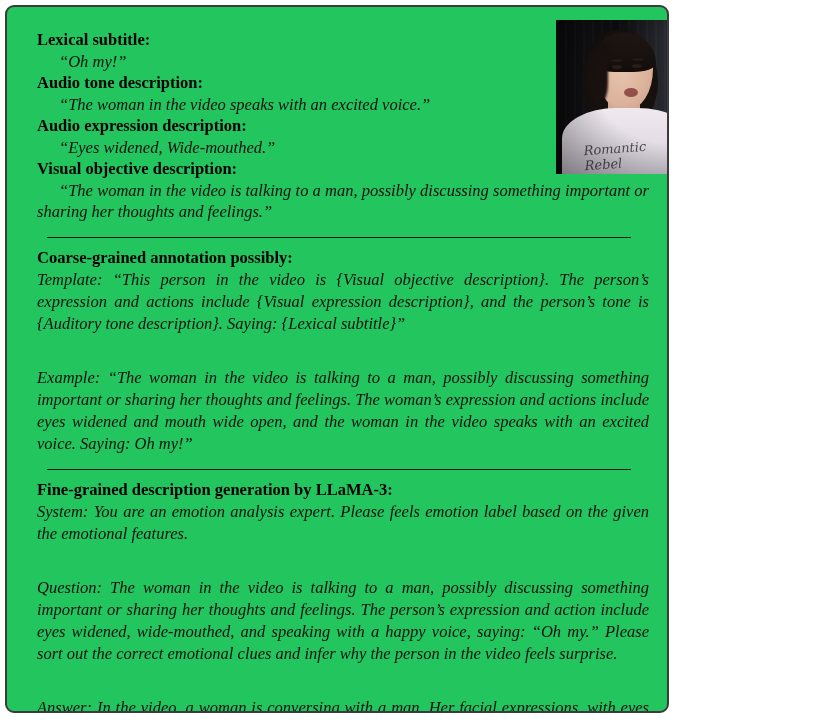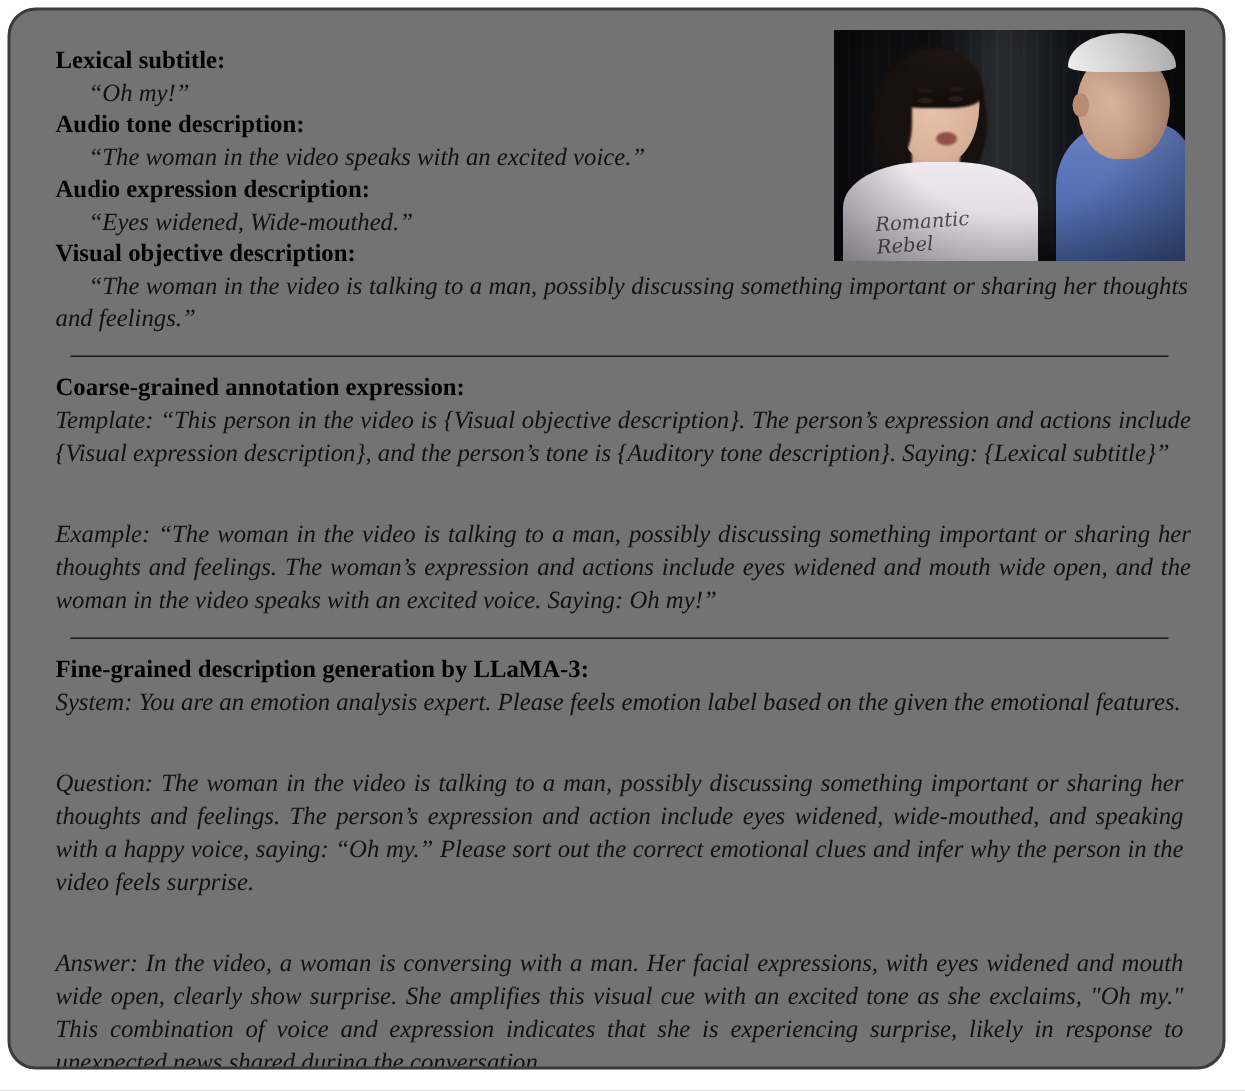--- a/index.html
+++ b/index.html
@@ -11,25 +11,25 @@
     width: 830px;
     height: 727px;
     overflow: hidden;
     font-family: "Liberation Serif", "DejaVu Serif", serif;
   }
 
   .figure-frame {
     position: absolute;
     left: 5px;
     top: 5px;
-    width: 812px;
+    width: 664px;
     height: 708px;
-    background: #737373;
+    background: #22c55e;
     border: 2px solid #3b3b3b;
-    border-radius: 19px;
+    border-radius: 9px;
     box-sizing: border-box;
     overflow: hidden;
   }
 
   .content {
     position: relative;
     width: 100%;
     height: 100%;
     box-sizing: border-box;
     padding: 22px 18px 10px 30px;
@@ -281,21 +281,21 @@
       <div class="feat-label">Audio expression description:</div>
       <div class="feat-value narrow">“Eyes widened, Wide-mouthed.”</div>
 
       <div class="feat-label">Visual objective description:</div>
       <div class="feat-value">“The woman in the video is talking to a man, possibly discussing something important or sharing her thoughts and feelings.”</div>
     </div>
 
     <div class="divider"></div>
 
     <div>
-      <div class="section-title">Coarse-grained annotation expression:</div>
+      <div class="section-title">Coarse-grained annotation possibly:</div>
       <div class="para">Template: “This person in the video is {Visual objective description}. The person’s expression and actions include {Visual expression description}, and the person’s tone is {Auditory tone description}. Saying: {Lexical subtitle}”</div>
       <div class="para gap">Example: “The woman in the video is talking to a man, possibly discussing something important or sharing her thoughts and feelings. The woman’s expression and actions include eyes widened and mouth wide open, and the woman in the video speaks with an excited voice. Saying: Oh my!”</div>
     </div>
 
     <div class="divider"></div>
 
     <div>
       <div class="section-title">Fine-grained description generation by LLaMA-3:</div>
       <div class="para tight">System: You are an emotion analysis expert.  Please feels emotion label based on the given the emotional features.</div>
       <div class="para gap tight">Question: The woman in the video is talking to a man, possibly discussing something important or sharing her thoughts and feelings.  The person’s expression and action include eyes widened, wide-mouthed, and speaking with a happy voice, saying: “Oh my.”  Please sort out the correct emotional clues and infer why the person in the video feels surprise.</div>

